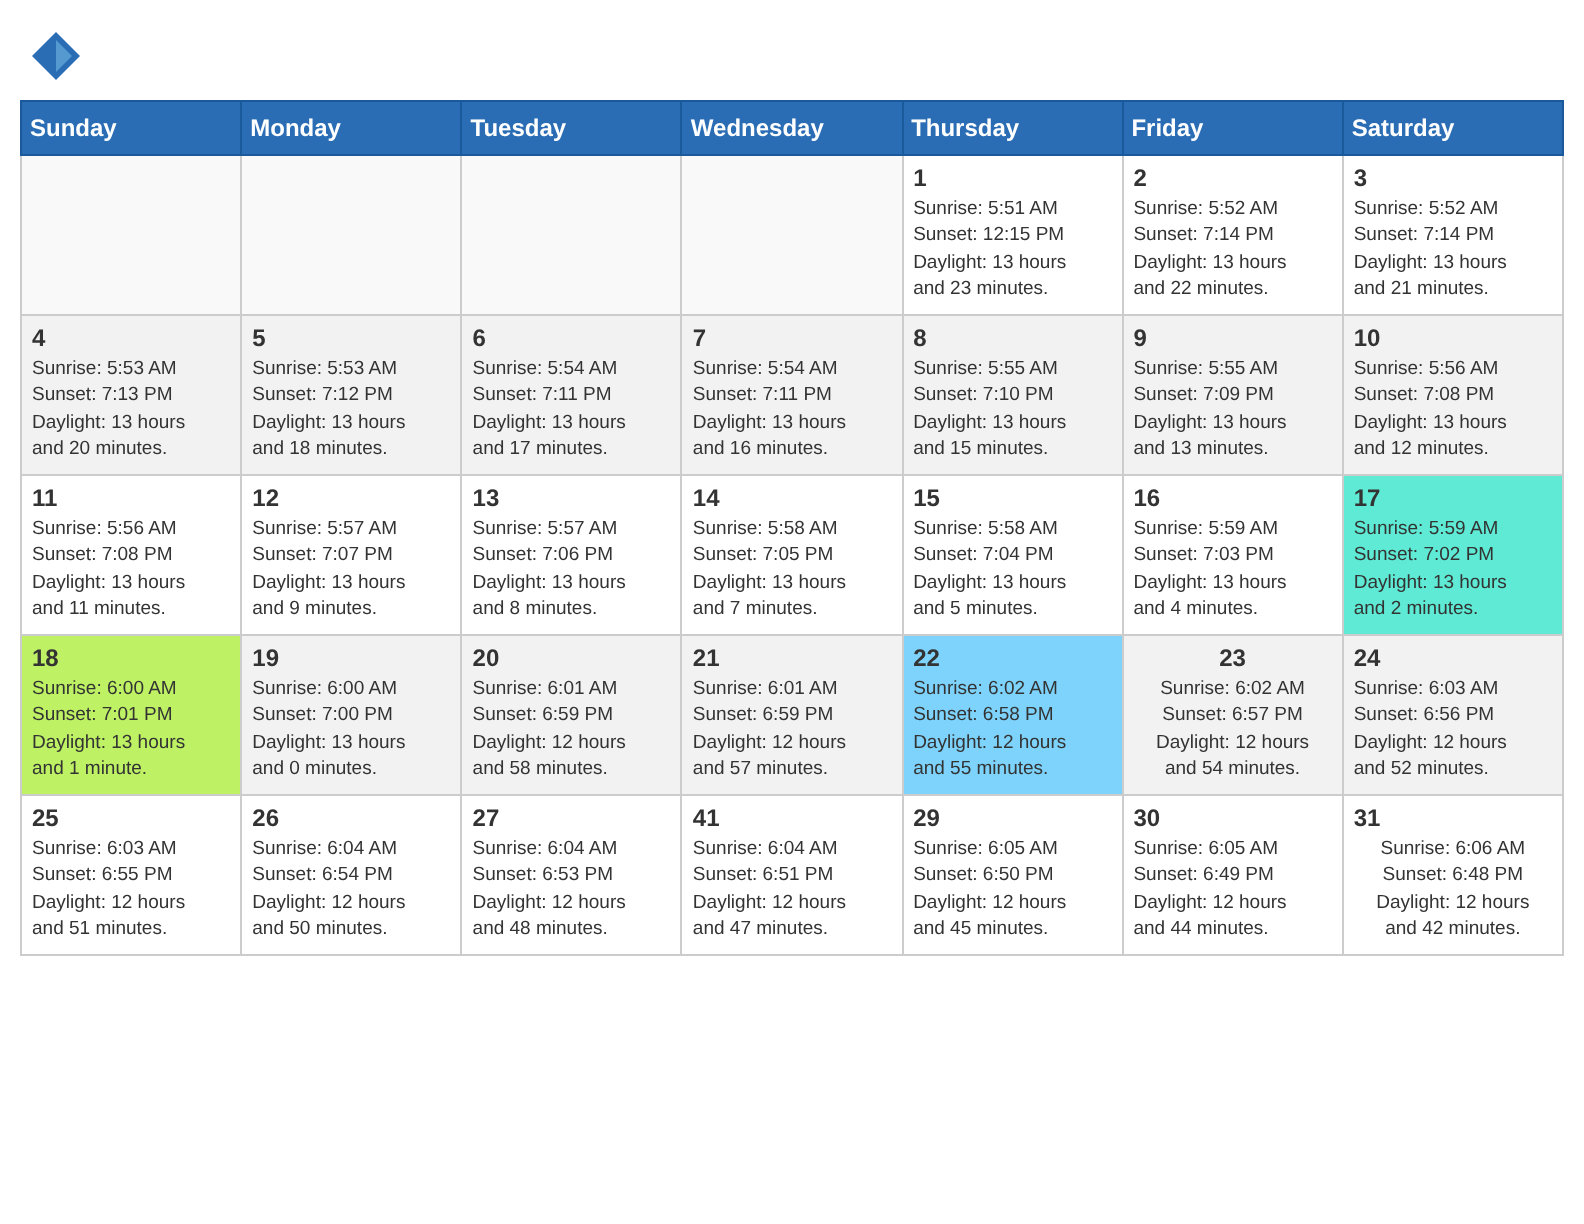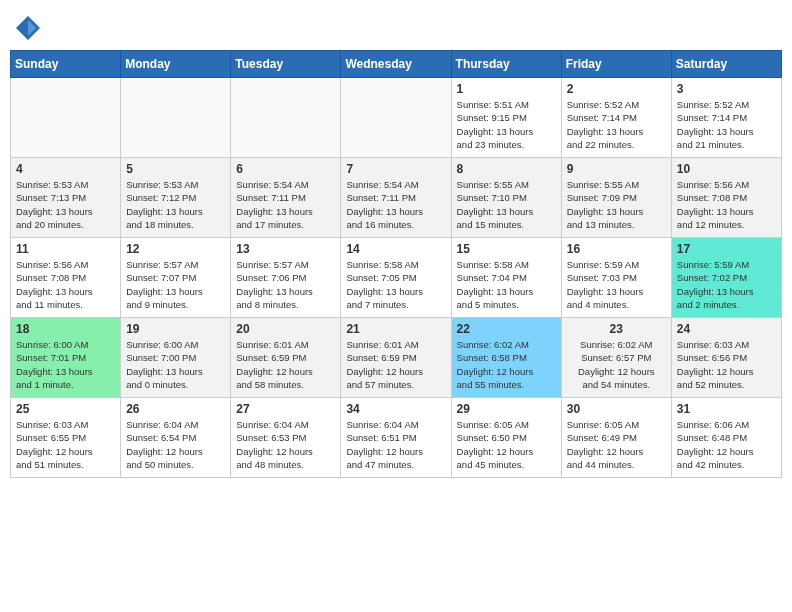--- a/index.html
+++ b/index.html
@@ -129,21 +129,21 @@
   </thead>
   <tbody id="calendar-body">
   <tr>
         <td class="empty"></td>
         <td class="empty"></td>
         <td class="empty"></td>
         <td class="empty"></td>
         <td style="background: rgb(255, 255, 255);">
           <span class="day-num">1</span>
           <div class="day-info" style="white-space: pre-line;">Sunrise: 5:51 AM
-Sunset: 9:15 PM
+Sunset: 12:15 PM
 Daylight: 13 hours
 and 23 minutes.</div>
         </td>
         <td style="background: rgb(255, 255, 255);">
           <span class="day-num">2</span>
           <div class="day-info" style="white-space: pre-line;">Sunrise: 5:52 AM
 Sunset: 7:14 PM
 Daylight: 13 hours
 and 22 minutes.</div>
         </td>
@@ -251,21 +251,21 @@
         </td>
         <td style="background: #5eead4;">
           <span class="day-num">17</span>
           <div class="day-info" style="white-space: pre-line;">Sunrise: 5:59 AM
 Sunset: 7:02 PM
 Daylight: 13 hours
 and 2 minutes.</div>
         </td>
       </tr>
       <tr>
-        <td style="background: #86efac;">
+        <td style="background: #bef264;">
           <span class="day-num">18</span>
           <div class="day-info" style="white-space: pre-line;">Sunrise: 6:00 AM
 Sunset: 7:01 PM
 Daylight: 13 hours
 and 1 minute.</div>
         </td>
         <td style="background: rgb(242, 242, 242);">
           <span class="day-num">19</span>
           <div class="day-info" style="white-space: pre-line;">Sunrise: 6:00 AM
 Sunset: 7:00 PM
@@ -324,21 +324,21 @@
 and 50 minutes.</div>
         </td>
         <td style="background: rgb(255, 255, 255);">
           <span class="day-num">27</span>
           <div class="day-info" style="white-space: pre-line;">Sunrise: 6:04 AM
 Sunset: 6:53 PM
 Daylight: 12 hours
 and 48 minutes.</div>
         </td>
         <td style="background: rgb(255, 255, 255);">
-          <span class="day-num">34</span>
+          <span class="day-num">41</span>
           <div class="day-info" style="white-space: pre-line;">Sunrise: 6:04 AM
 Sunset: 6:51 PM
 Daylight: 12 hours
 and 47 minutes.</div>
         </td>
         <td style="background: rgb(255, 255, 255);">
           <span class="day-num">29</span>
           <div class="day-info" style="white-space: pre-line;">Sunrise: 6:05 AM
 Sunset: 6:50 PM
 Daylight: 12 hours
@@ -346,20 +346,20 @@
         </td>
         <td style="background: rgb(255, 255, 255);">
           <span class="day-num">30</span>
           <div class="day-info" style="white-space: pre-line;">Sunrise: 6:05 AM
 Sunset: 6:49 PM
 Daylight: 12 hours
 and 44 minutes.</div>
         </td>
         <td style="background: rgb(255, 255, 255);">
           <span class="day-num">31</span>
-          <div class="day-info" style="white-space: pre-line;">Sunrise: 6:06 AM
+          <div class="day-info" style="white-space: pre-line; text-align: center;">Sunrise: 6:06 AM
 Sunset: 6:48 PM
 Daylight: 12 hours
 and 42 minutes.</div>
         </td>
       </tr>
     </tbody>
 </table>
 
 </body></html>

